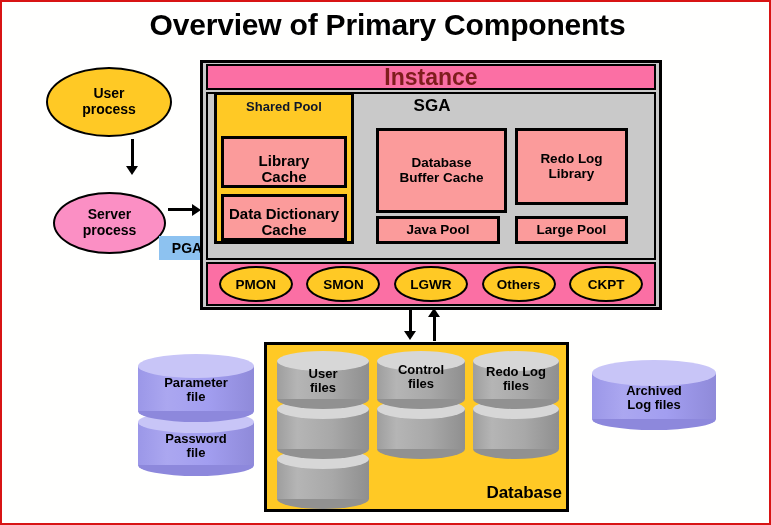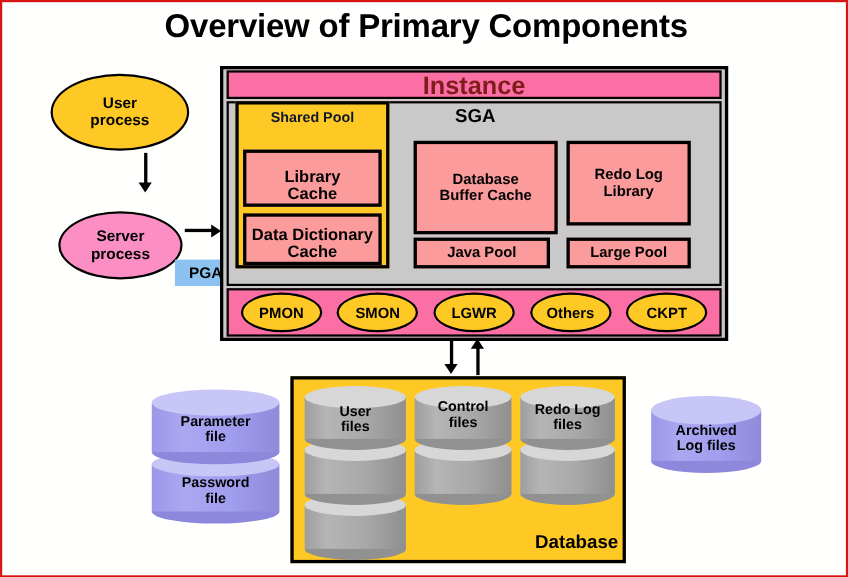--- a/index.html
+++ b/index.html
@@ -370,21 +370,21 @@
     <div class="cyl-label" style="top:22px;">
       <span>Parameter</span><br>
       <span>file</span>
     </div>
     <div class="cyl-label" style="top:78px;">
       <span>Password</span><br>
       <span>file</span>
     </div>
   </div>
 
-  <div class="cyl abs" style="left:590px; top:358px; width:100px; height:80px;">
+  <div class="cyl abs" style="left:590px; top:358px; width:124px; height:80px;">
     <div class="cyl-bottom cyl-bottom-p" style="top:48px; height:22px;"></div>
     <div class="cyl-body cyl-body-p" style="top:13px; height:46px;"></div>
     <div class="cyl-top cyl-top-p" style="top:0px; height:26px;"></div>
     <div class="cyl-label" style="top:24px;">
       <span>Archived</span><br>
       <span>Log files</span>
     </div>
   </div>
 
 </div>

